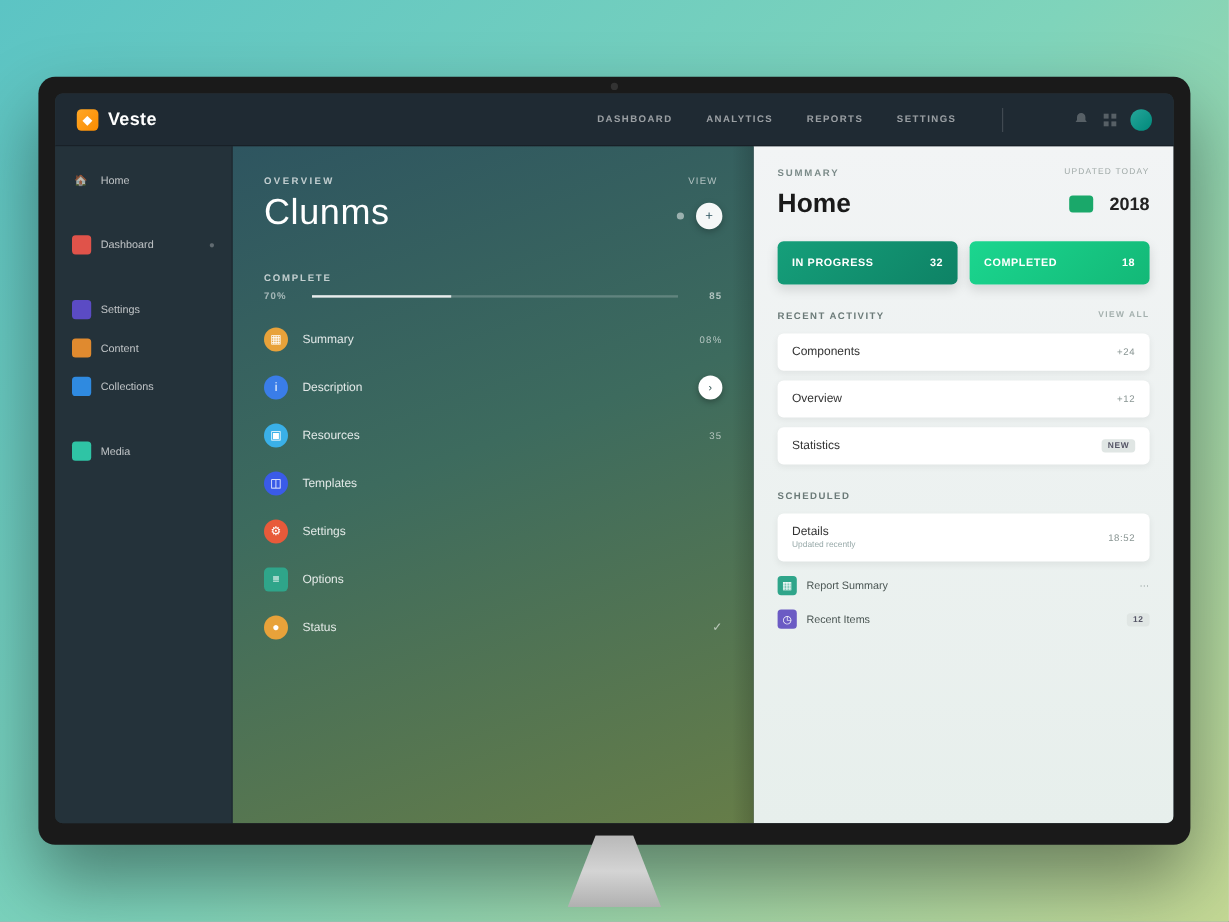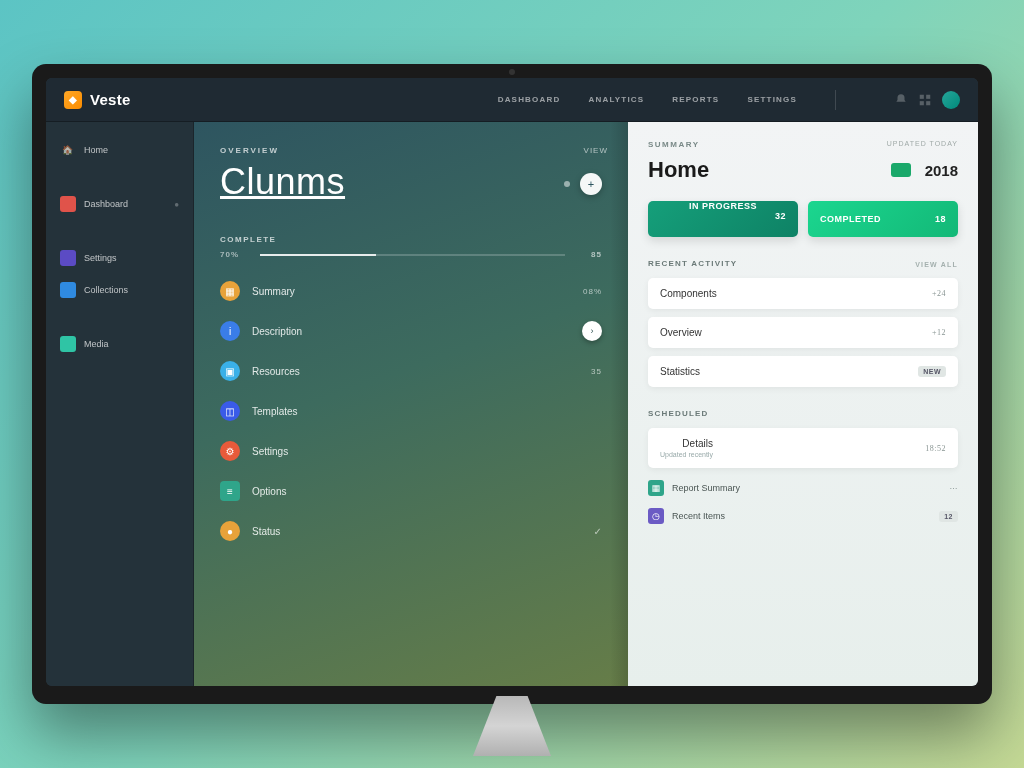--- a/index.html
+++ b/index.html
@@ -23,26 +23,26 @@
   .content { flex: 1; display: flex; min-height: 0; }
   .sidebar { width: 148px; background: #24323a; padding: 14px 8px; display: flex; flex-direction: column; gap: 4px; border-right: 1px solid rgba(0,0,0,0.25); }
   .side-item { display: flex; align-items: center; gap: 8px; padding: 6px 6px; border-radius: 4px; color: rgba(255,255,255,0.7); font-size: 9px; cursor: pointer; position: relative; }
   .side-item .si-icon { width: 16px; height: 16px; border-radius: 3px; display: flex; align-items: center; justify-content: center; font-size: 9px; flex-shrink: 0; }
   .side-gap { height: 18px; }
   .chev { margin-left: auto; font-size: 8px; opacity: 0.4; }
 
   .mid { flex: 1; background: linear-gradient(160deg, #2e5560 0%, #3d6b5e 45%, #667d48 100%); padding: 24px 26px; display: flex; flex-direction: column; color: #fff; position: relative; }
   .mid::after { content:''; position:absolute; right:0; top:0; bottom:0; width:18px; background: linear-gradient(90deg, transparent, rgba(0,0,0,0.15)); pointer-events:none; }
   .mid-eyebrow { font-size: 8px; letter-spacing: 2px; opacity: 0.7; font-weight: 600; margin-bottom: 6px; }
-  .mid-title { font-size: 36px; font-weight: 500; letter-spacing: 0.5px; margin-bottom: 4px; text-decoration: underline; }
+  .mid-title { font-size: 30px; font-weight: 500; letter-spacing: 0.5px; margin-bottom: 4px; }
   .mid-title-row { display: flex; align-items: center; }
   .title-actions { margin-left: auto; display: flex; gap: 10px; align-items: center; }
   .dot-btn { width: 22px; height: 22px; border-radius: 50%; background: rgba(255,255,255,0.95); display:flex; align-items:center; justify-content:center; color:#2e5560; font-size:11px; box-shadow: 0 2px 6px rgba(0,0,0,0.25); }
   .small-dot { width:6px; height:6px; border-radius:50%; background: rgba(255,255,255,0.5); }
-  .mid-value-top { position: absolute; top: 24px; right: 20px; font-size: 8px; opacity: 0.6; letter-spacing: 1px; }
+  .mid-value-top { position: absolute; top: 24px; right: 30px; font-size: 8px; opacity: 0.6; letter-spacing: 1px; }
   .mid-section-label { font-size: 8px; letter-spacing: 1.5px; opacity: 0.7; font-weight: 600; margin-top: 28px; }
   .progress-row { display:flex; align-items:center; gap:12px; margin-top:6px;font-weight:bold; }
   .progress-label { font-size: 8px; opacity:0.55; letter-spacing:1px; width: 28px; }
   .bar { flex:1; height:2px; background: rgba(255,255,255,0.2); position:relative; }
   .bar-fill { position:absolute; left:0; top:0; height:100%; width:38%; background: rgba(255,255,255,0.85); }
   .progress-val { font-size: 8px; opacity:0.6; letter-spacing:1px; margin-left:14px; }
   .list { margin-top: 22px; display:flex; flex-direction:column; gap: 20px; }
   .li { display:flex; align-items:center; gap:12px; }
   .li-icon { width:20px; height:20px; border-radius:50%; display:flex; align-items:center; justify-content:center; font-size:10px; color:#fff; flex-shrink:0; }
   .li-label { font-size:10px; opacity:0.85; }
@@ -53,29 +53,29 @@
   .panel { width: 350px; background: linear-gradient(180deg,#f2f4f5 0%, #e7efec 100%); padding: 18px 20px; color:#2a2a2a; overflow:hidden; }
   .panel-eyebrow { font-size:8px; letter-spacing:1.5px; color:#7a8a88; font-weight:700; }
   .panel-meta { float:right; font-size:7px; color:#a0aaa8; letter-spacing:1px; }
   .panel-title-row { display:flex; align-items:center; margin-top:8px; }
   .panel-title { font-size:22px; font-weight:600; color:#1a1a1a; }
   .badge-sm { margin-left:auto; width:20px; height:14px; background:#1aa86a; border-radius:3px; }
   .panel-year { margin-left:14px; font-size:15px; font-weight:600; color:#222; }
   .pills { display:flex; gap:10px; margin-top:18px; }
   .pill { flex:1; height:36px; border-radius:5px; display:flex; align-items:center; padding:0 12px; color:#fff; font-size:9px; font-weight:600; letter-spacing:0.5px; box-shadow: 0 4px 10px rgba(0,0,0,0.12); }
   .pill .pv { margin-left:auto; font-size:9px; }
-  .pill-a { background: linear-gradient(135deg,#159f7a,#0e8265); flex-direction: column; }
+  .pill-a { background: linear-gradient(135deg,#159f7a,#0e8265); }
   .pill-b { background: linear-gradient(135deg,#1bd68f,#13b877); }
-  .section-h { font-size:8px; letter-spacing:1.2px; color:#6b7a78; font-weight:700; margin-top:22px; display:flex;align-items:flex-end; }
+  .section-h { font-size:8px; letter-spacing:1.2px; color:#6b7a78; font-weight:700; margin-top:22px; display:flex; }
   .section-h .sv { margin-left:auto; color:#a4b0ae; font-size:7px; }
   .cards { display:flex; flex-direction:column; gap:8px; margin-top:10px; }
-  .card { background:#fff; border-radius:5px; padding:10px 12px; display:flex; align-items:center; box-shadow: 0 2px 6px rgba(0,0,0,0.06); text-align: right; }
+  .card { background:#fff; border-radius:5px; padding:10px 12px; display:flex; align-items:center; box-shadow: 0 2px 6px rgba(0,0,0,0.06); }
   .card-label { font-size:10px; color:#333; font-weight:500; }
   .card-sub { font-size:7px; color:#9aa; margin-top:2px; }
-  .card-val { margin-left:auto; font-size:8px; color:#8a9694; letter-spacing:0.5px;font-family:Liberation Serif, serif; }
+  .card-val { margin-left:auto; font-size:8px; color:#8a9694; letter-spacing:0.5px; }
   .card-badge { margin-left:auto; font-size:7px; background:#e0e6e4; color:#556; padding:2px 5px; border-radius:3px; font-weight:700; letter-spacing:0.5px; }
   .loose-row { display:flex; align-items:center; gap:8px; margin-top:12px; font-size:9px; color:#4a5553; }
   .loose-icon { width:16px; height:16px; border-radius:3px; display:flex; align-items:center; justify-content:center; font-size:9px; color:#fff; }
 </style>
 </head>
 <body>
 
 <div class="monitor">
   <div class="camera"></div>
   <div class="screen">
@@ -118,20 +118,24 @@
           <span class="si-icon" style="background:#e0534a"></span>
           <span>Dashboard</span>
           <span class="chev">●</span>
         </div>
         <div class="side-gap"></div>
         <div class="side-item">
           <span class="si-icon" style="background:#5b4bc4"></span>
           <span>Settings</span>
         </div>
         <div class="side-item">
+          <span class="si-icon" style="background:#e08a2f"></span>
+          <span>Content</span>
+        </div>
+        <div class="side-item">
           <span class="si-icon" style="background:#2f8ae0"></span>
           <span>Collections</span>
         </div>
         <div class="side-gap"></div>
         <div class="side-item">
           <span class="si-icon" style="background:#2fc4a5"></span>
           <span>Media</span>
         </div>
       </div>
 

